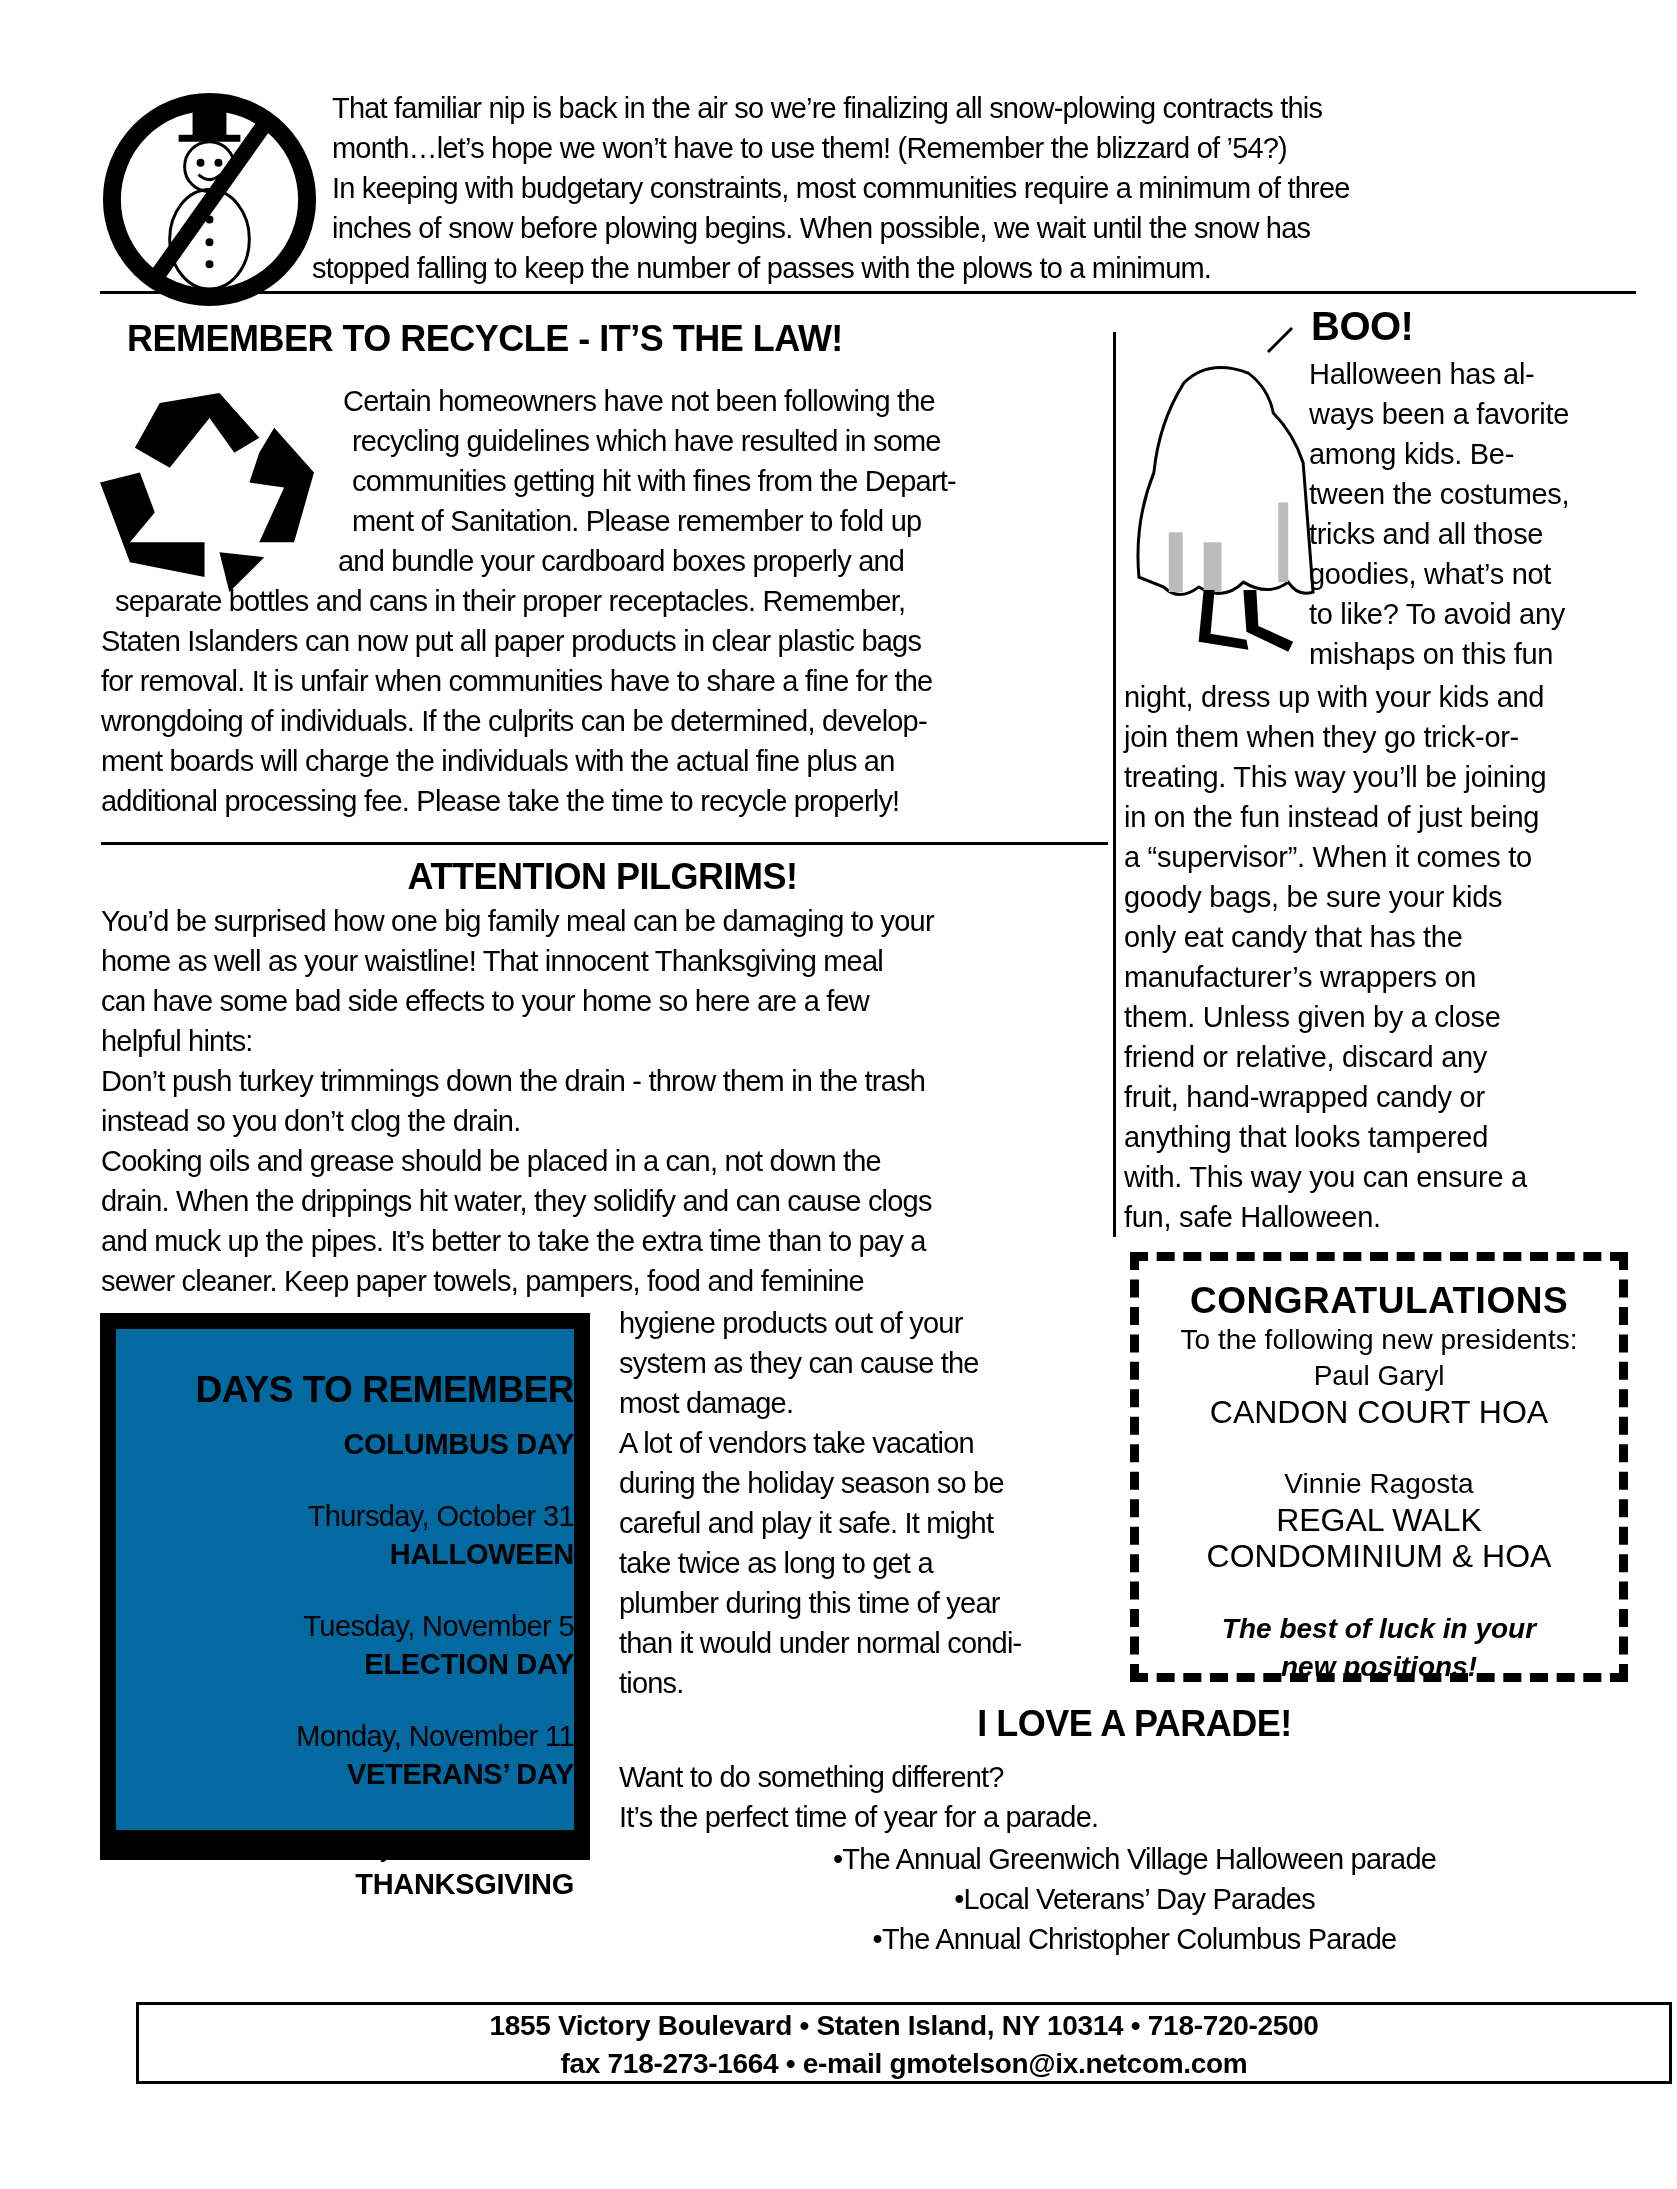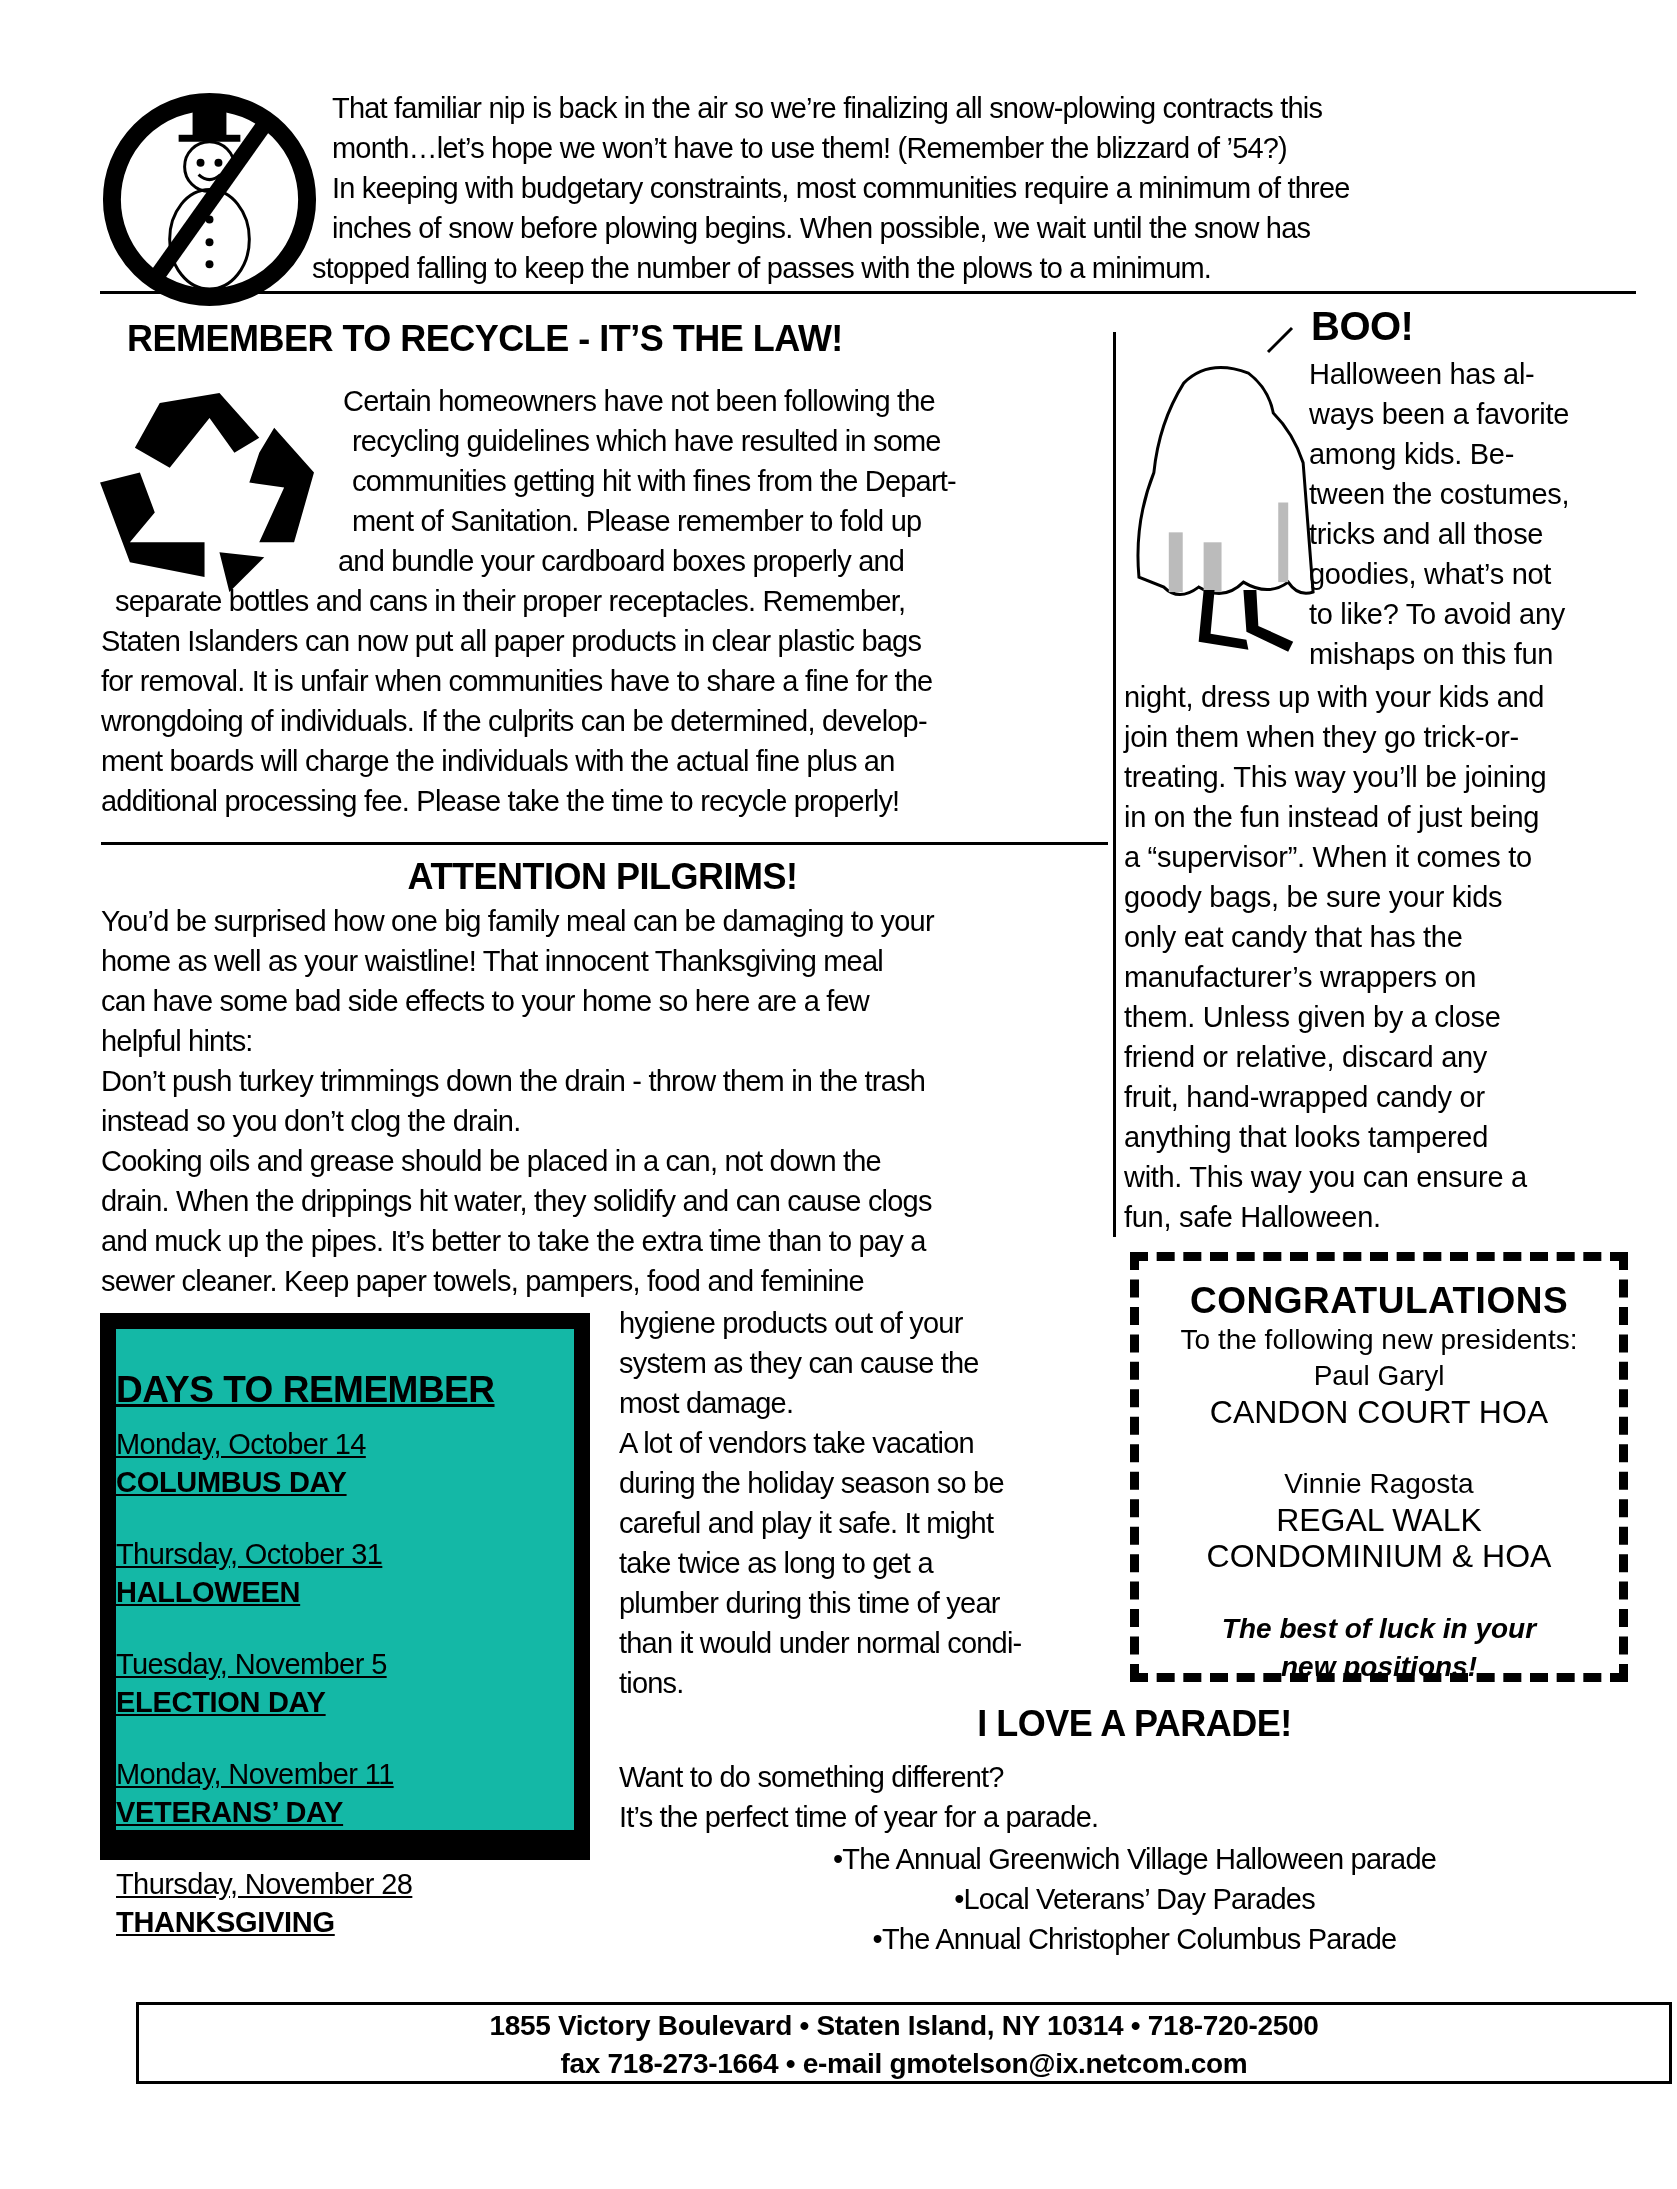--- a/index.html
+++ b/index.html
@@ -21,21 +21,21 @@
   #recycle-icon { left: 100px; top: 393px; width: 224px; height: 199px; }
   #recycle-text { left: 101px; top: 381px; }
 
   
   #pilgrims-title { left: 100px; top: 856px; width: 1005px; text-align: center; }
   #pilgrims-text { left: 101px; top: 901px; }
   #pilgrims-text2 { left: 619px; top: 1303px; }
 
   
   #days-box { left: 100px; top: 1313px; width: 490px; height: 547px; background: #000; }
-  #days-box .inner { position: absolute; left: 16px; top: 16px; right: 16px; bottom: 30px; background: #14b8a6; text-align: left; text-decoration: underline; }
+  #days-box .inner { position: absolute; left: 16px; top: 16px; right: 16px; bottom: 30px; background: #0369a1; text-align: right; }
   #days-title { margin-top: 40px; font-weight: bold; font-size: 37px; letter-spacing: -0.5px; white-space: nowrap; }
   .day-entry { margin-top: 14px; }
   .day-date { font-size: 29px; line-height: 38px; letter-spacing: -0.6px; }
   .day-name { font-size: 29px; line-height: 38px; font-weight: bold; letter-spacing: -0.3px; }
   .day-entry + .day-entry { margin-top: 34px; }
 
   
   #boo-title { left: 1311px; top: 304px; font-size: 40px; }
   #boo-tick { left: 1266px; top: 326px; width: 28px; height: 28px; }
   #ghost-icon { left: 1129px; top: 353px; width: 199px; height: 299px; }
@@ -133,21 +133,20 @@
   <span class="line">take twice as long to get a</span>
   <span class="line">plumber during this time of year</span>
   <span class="line">than it would under normal condi-</span>
   <span class="line">tions.</span>
 </div>
 
 <div id="days-box" class="abs">
   <div class="inner">
     <div id="days-title">DAYS TO REMEMBER</div>
     <div class="day-entry">
-      <div class="day-date">Monday, October 14</div>
       <div class="day-name">COLUMBUS DAY</div>
     </div>
     <div class="day-entry">
       <div class="day-date">Thursday, October 31</div>
       <div class="day-name">HALLOWEEN</div>
     </div>
     <div class="day-entry">
       <div class="day-date">Tuesday, November 5</div>
       <div class="day-name">ELECTION DAY</div>
     </div>

